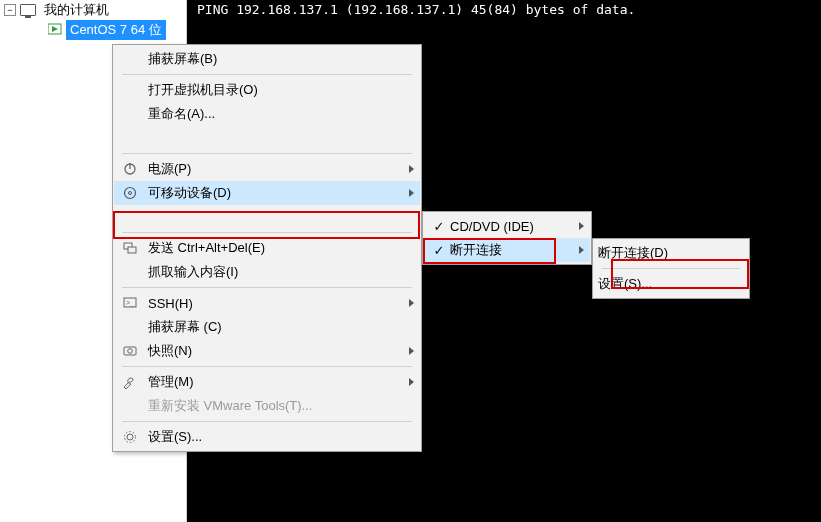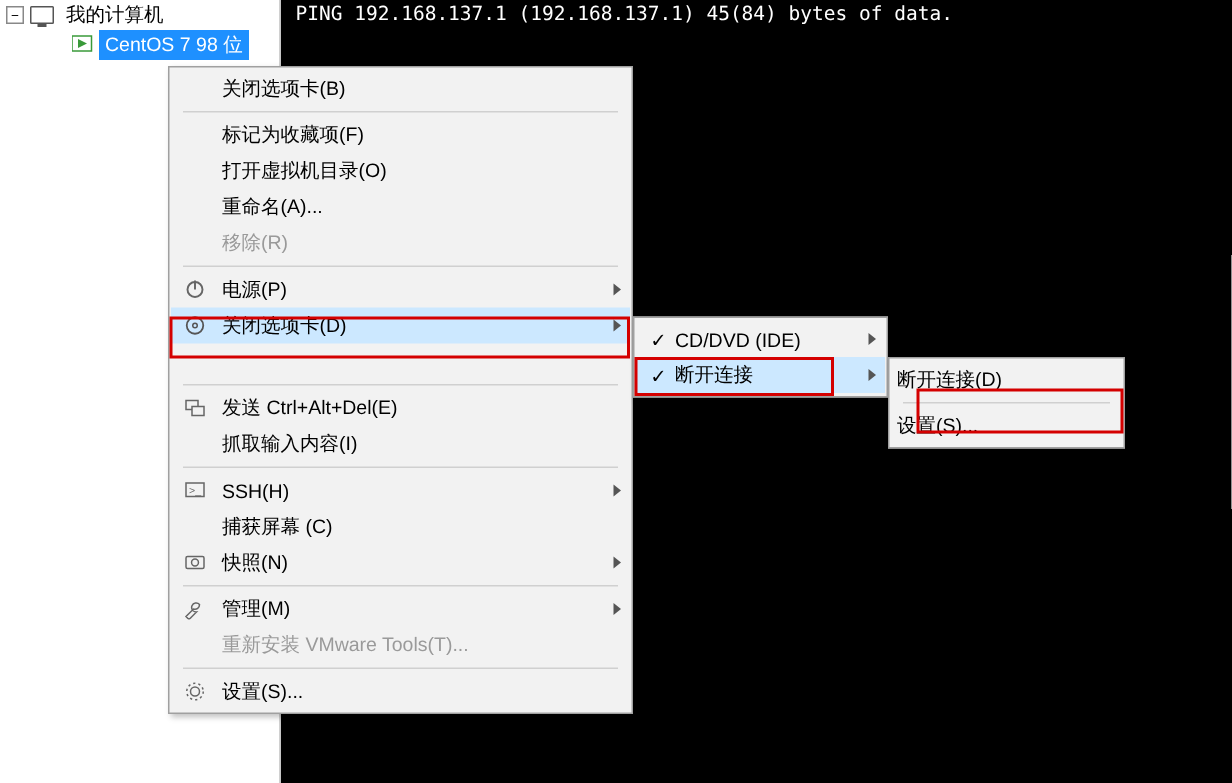--- a/index.html
+++ b/index.html
@@ -59,64 +59,59 @@
       <span class="mon"></span>
       <span class="node-label">我的计算机</span>
     </div>
     <div class="tree-row2">
       <span class="play">
         <svg width="14" height="14" viewBox="0 0 14 14">
             <rect x="0" y="1" width="13" height="10" fill="none" stroke="#3a9a3a" stroke-width="1"></rect>
             <polygon points="4,3 4,9 10,6" fill="#3a9a3a"></polygon>
           </svg>
       </span>
-      <span class="node-label node-selected">CentOS 7 98 位</span>
+      <span class="node-label node-selected">CentOS 7 64 位</span>
     </div>
   </div>
 
   <div class="menu menu1">
     <div class="menu-row">
         <span class="icon"></span>
-        <span class="label">关闭选项卡(B)</span>
-      </div>
-    <div class="sep"></div>
-    <div class="menu-row">
-        <span class="icon"></span>
-        <span class="label">标记为收藏项(F)</span>
-      </div>
+        <span class="label">捕获屏幕(B)</span>
+      </div>
+    <div class="sep"></div>
     <div class="menu-row">
         <span class="icon"></span>
         <span class="label">打开虚拟机目录(O)</span>
       </div>
     <div class="menu-row">
         <span class="icon"></span>
         <span class="label">重命名(A)...</span>
       </div>
     <div class="menu-row disabled">
         <span class="icon"></span>
-        <span class="label">移除(R)</span>
       </div>
     <div class="sep"></div>
     <div class="menu-row has-sub">
         <span class="icon">
           <svg width="14" height="14" viewBox="0 0 14 14">
             <circle cx="7" cy="7" r="5" fill="none" stroke="#666" stroke-width="1.3"></circle>
             <line x1="7" y1="1" x2="7" y2="7" stroke="#666" stroke-width="1.3"></line>
           </svg>
         </span>
         <span class="label">电源(P)</span>
       </div>
     <div class="menu-row has-sub highlight">
         <span class="icon">
           <svg width="14" height="14" viewBox="0 0 14 14">
             <circle cx="7" cy="7" r="5.5" fill="none" stroke="#555" stroke-width="1.2"></circle>
             <circle cx="7" cy="7" r="1.5" fill="none" stroke="#555" stroke-width="1"></circle>
           </svg>
         </span>
-        <span class="label">关闭选项卡(D)</span>
+        <span class="label">可移动设备(D)</span>
       </div>
     <div class="menu-row">
         <span class="icon"></span>
       </div>
     <div class="sep"></div>
     <div class="menu-row">
         <span class="icon">
           <svg width="14" height="14" viewBox="0 0 14 14">
             <rect x="1" y="2" width="8" height="6" fill="none" stroke="#666"></rect>
             <rect x="5" y="6" width="8" height="6" fill="#f2f2f2" stroke="#666"></rect>

